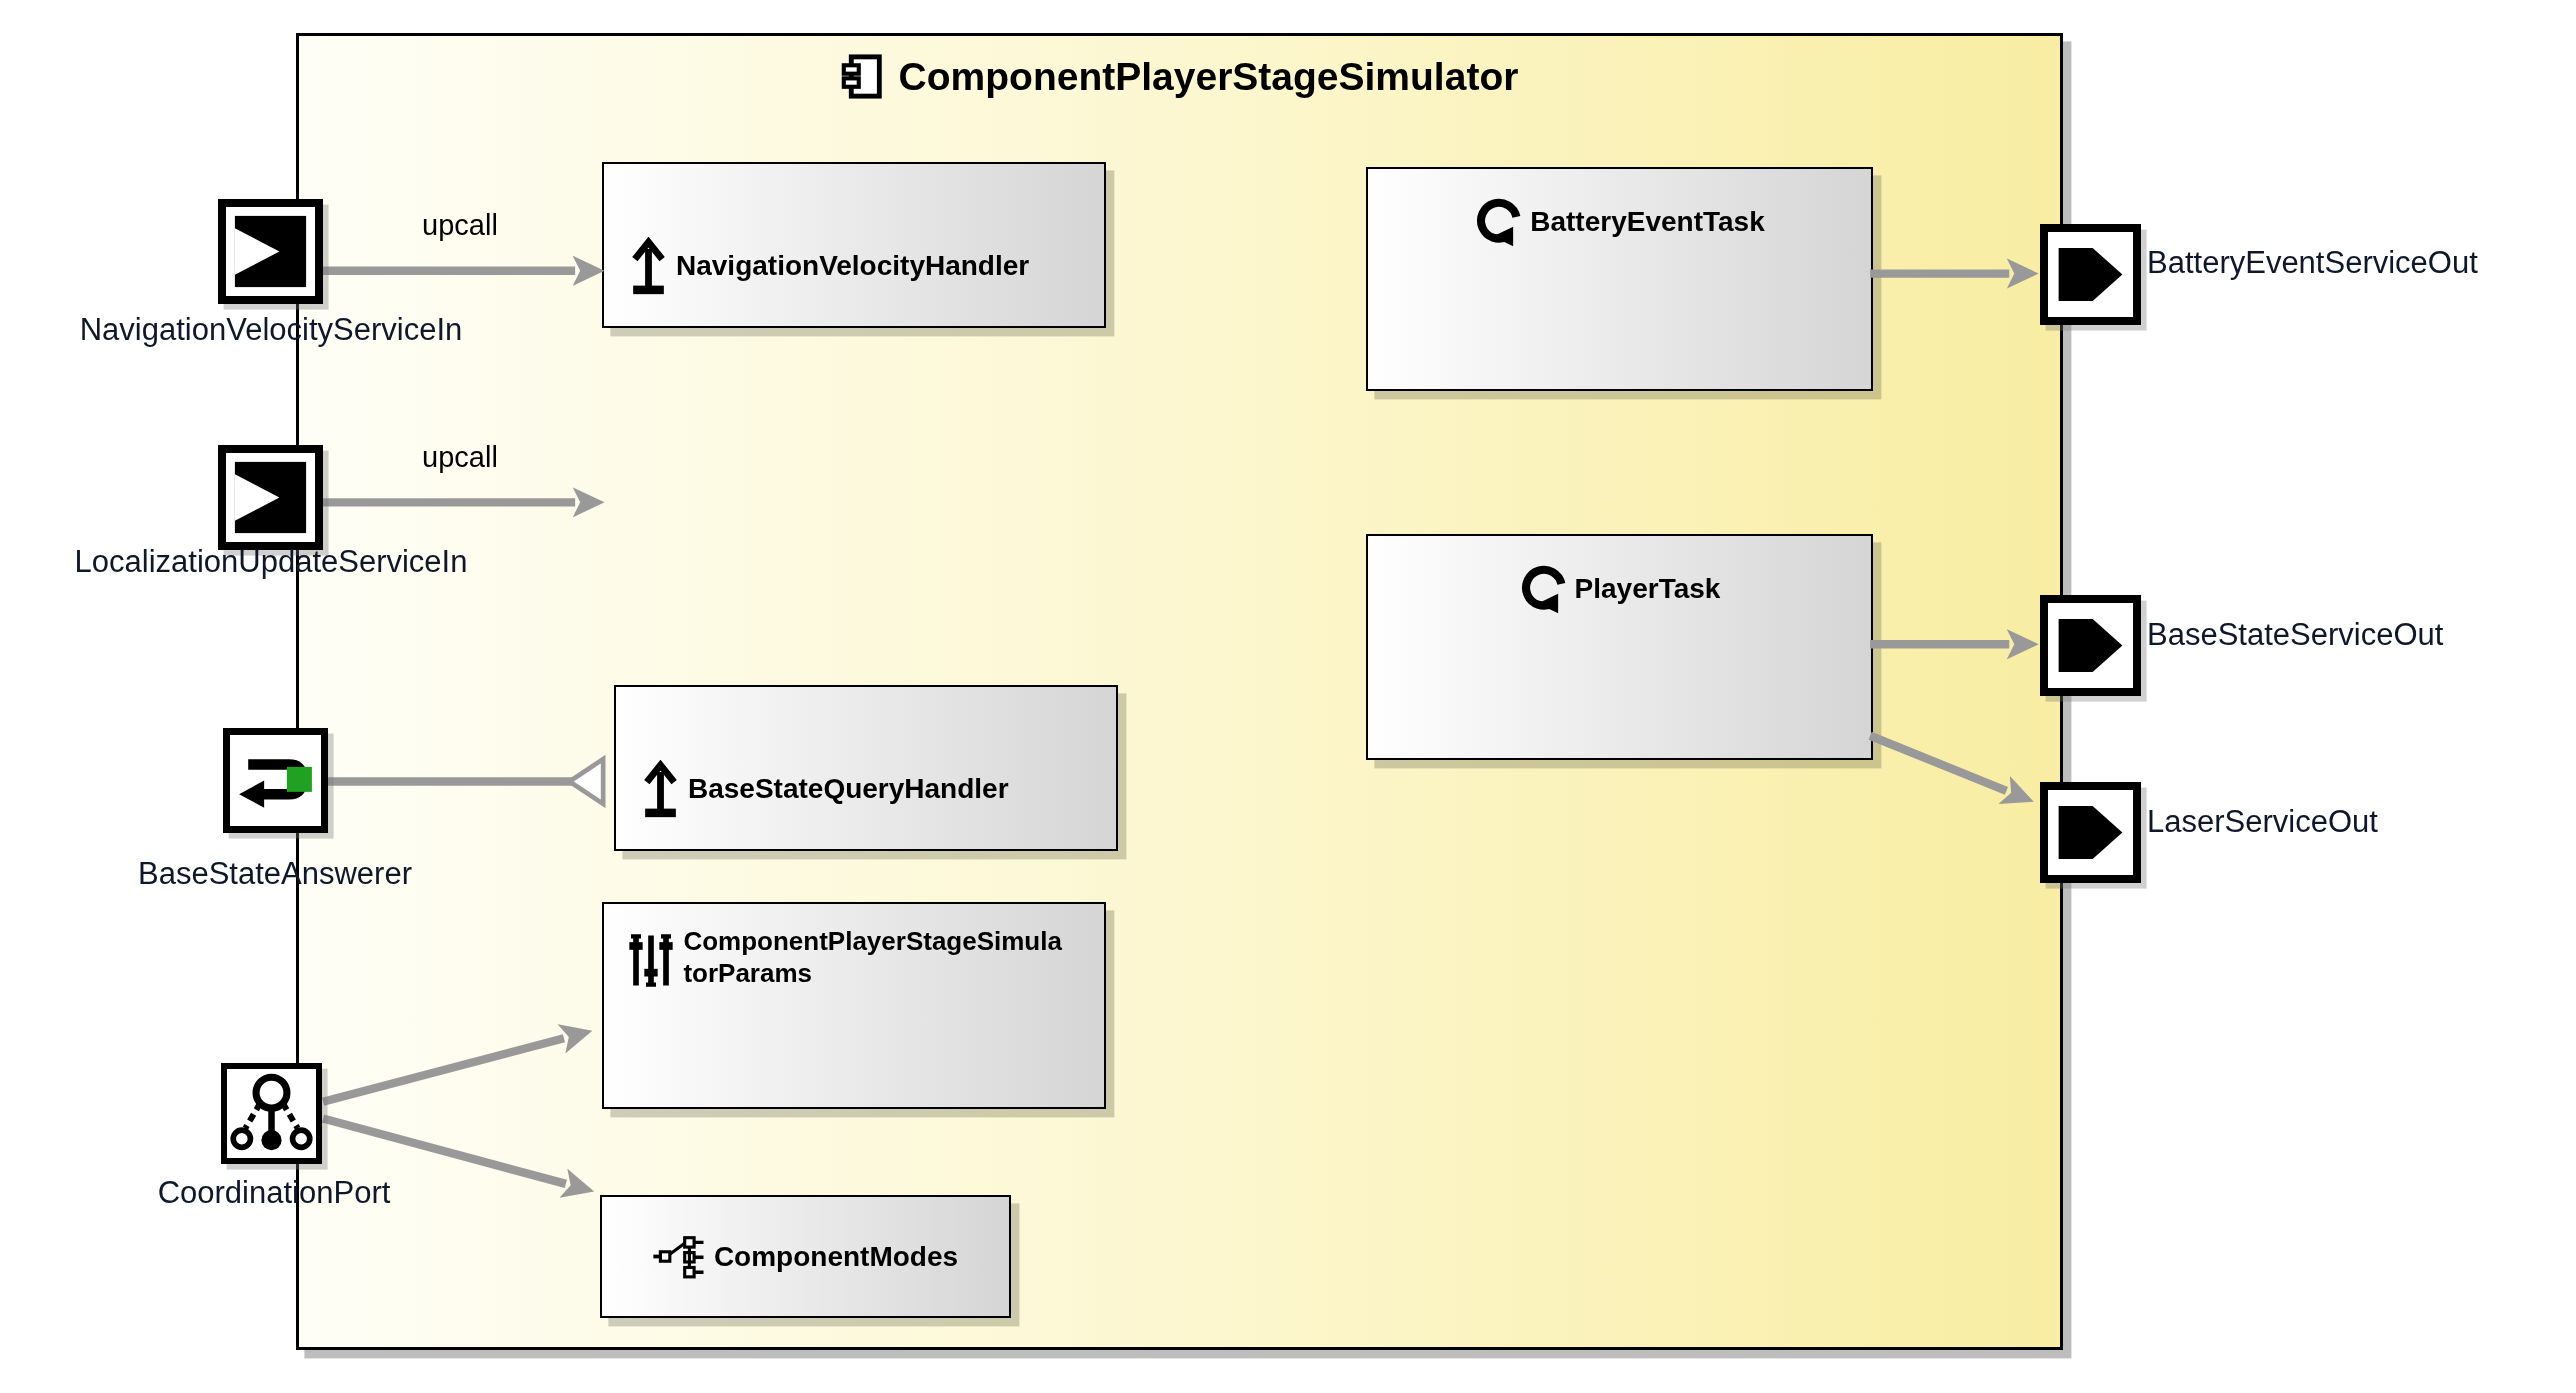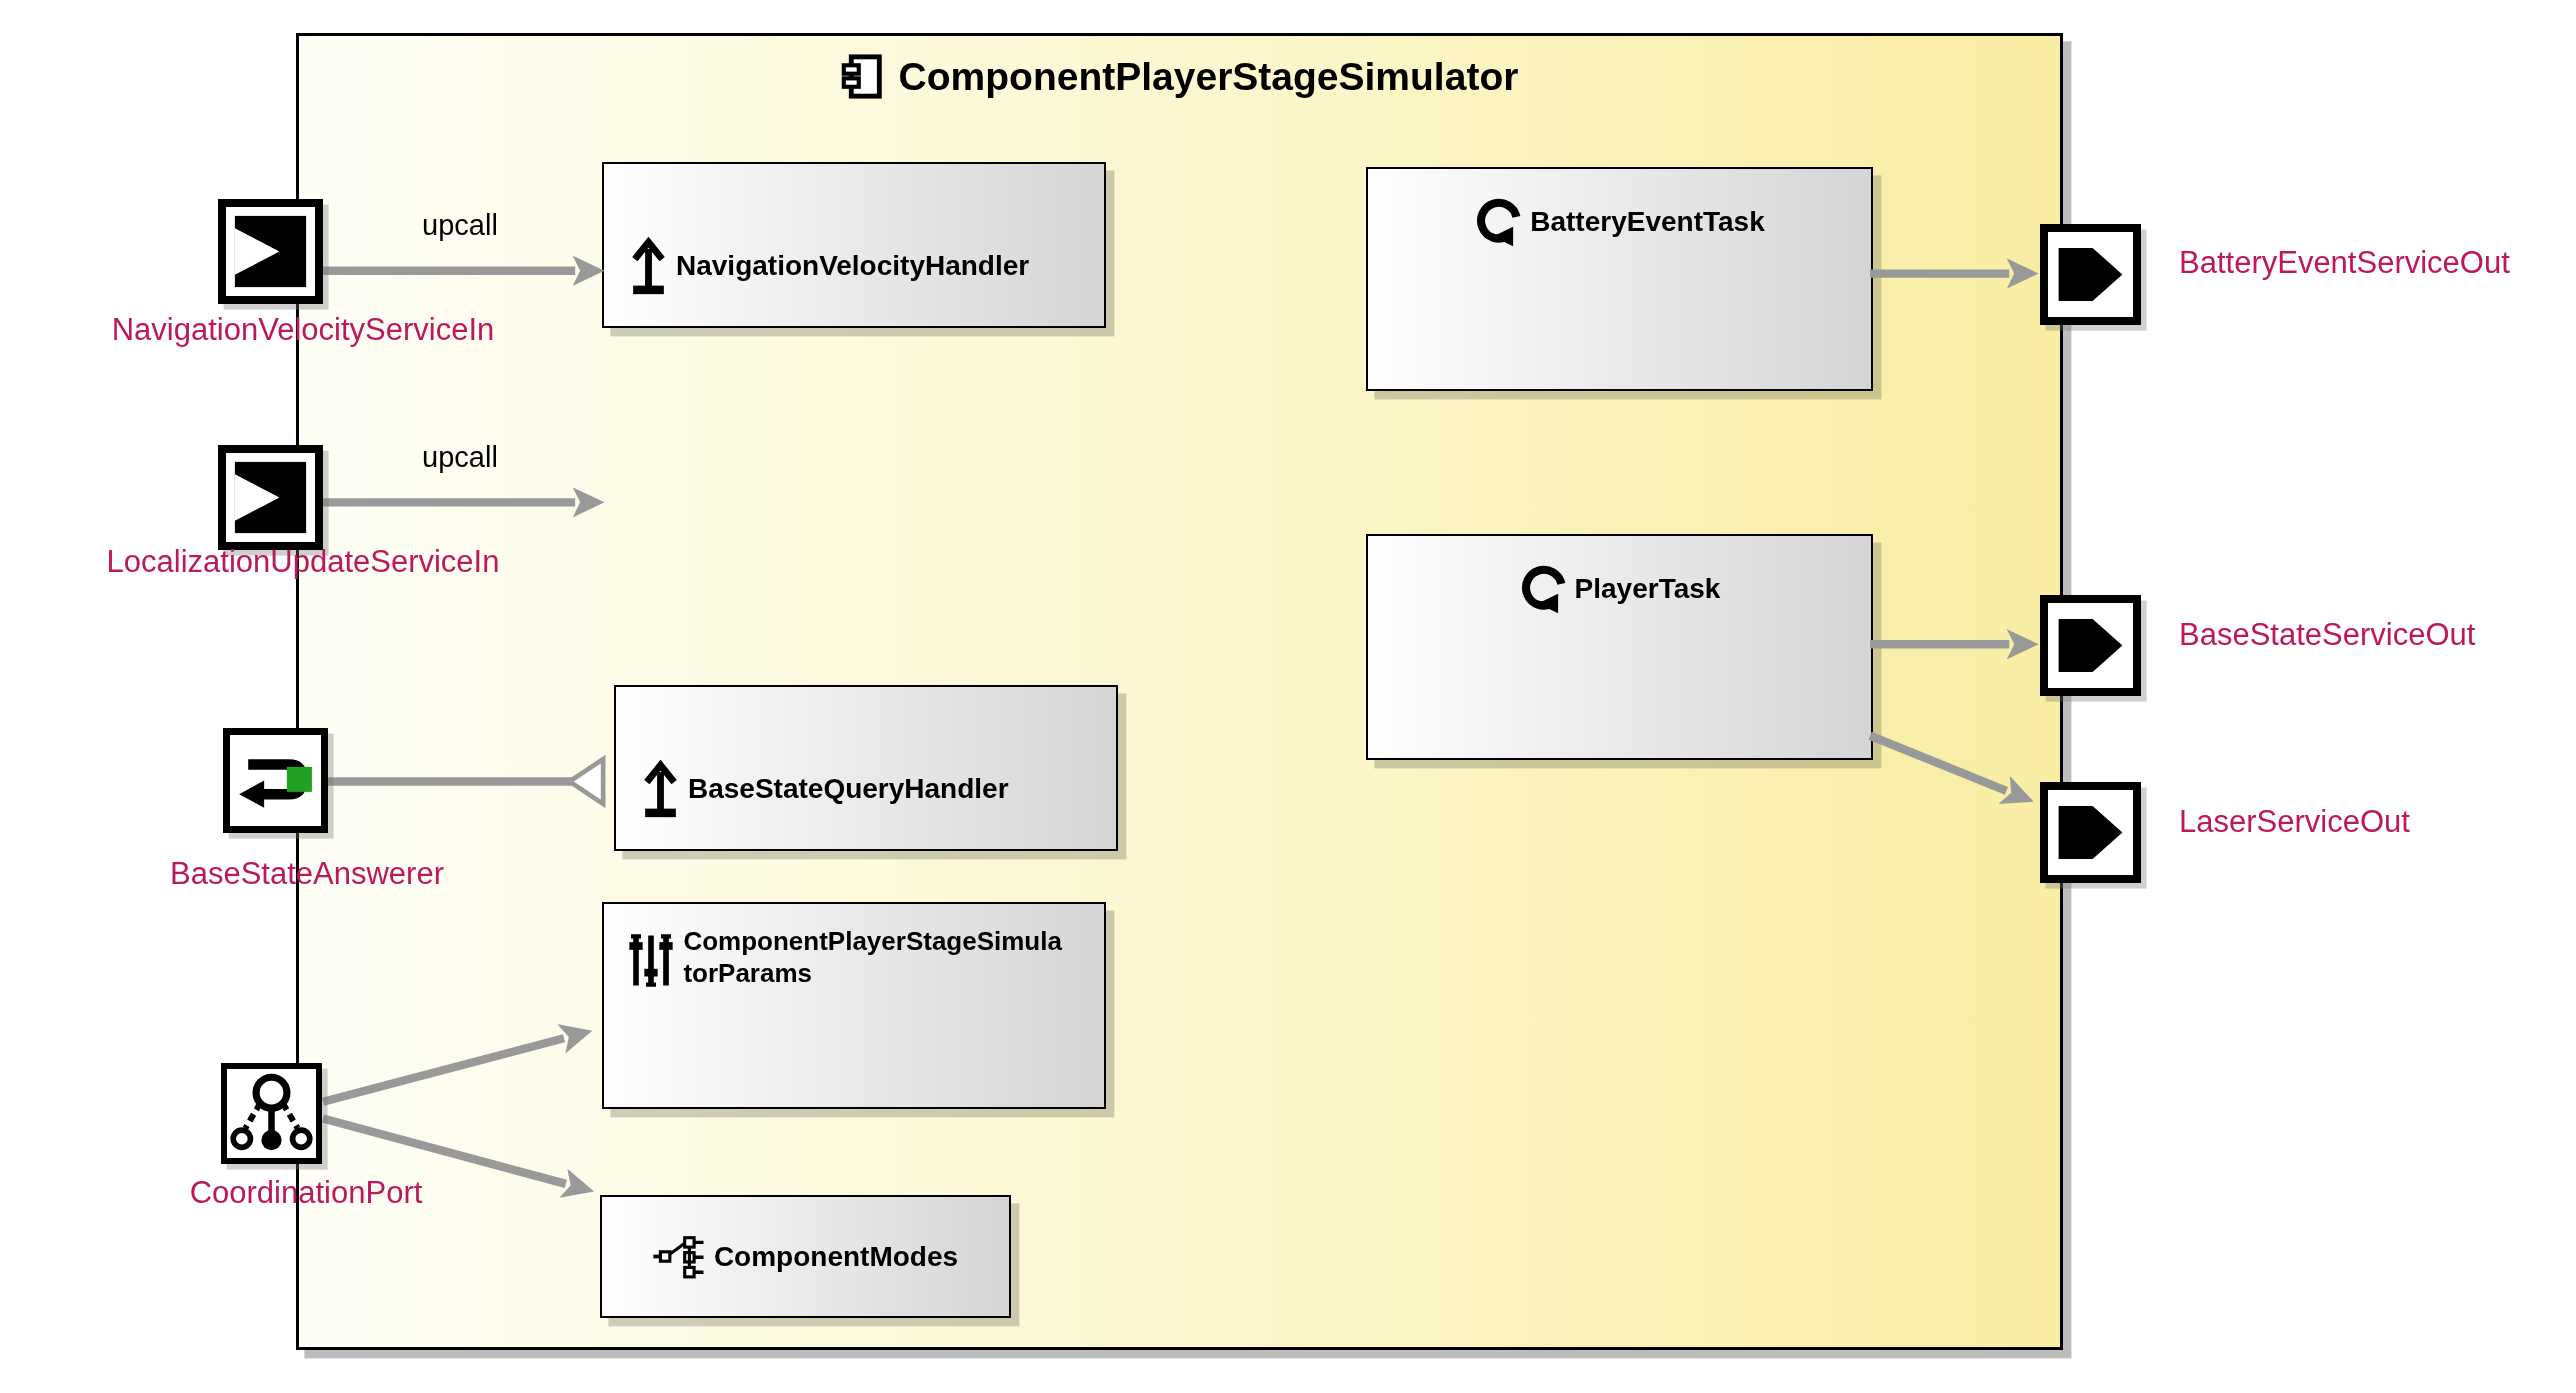--- a/index.html
+++ b/index.html
@@ -18,21 +18,21 @@
   .node-label{font-weight:bold;font-size:28px;color:#000;line-height:1.25;}
   .handler .row{margin:41px 0 0 24px;align-items:center;}
   .task .row{margin:26px auto 0 auto;align-self:flex-start;}
   .params .row{margin:20.5px 0 0 22.4px;align-items:flex-start;justify-content:flex-end;}
   .params .node-label{width:387px;font-size:26px;word-break:break-all;}
   .modes .row{margin:auto;}
   .overlay{position:absolute;left:0;top:0;width:2576px;height:1394px;pointer-events:none;}
   .port{position:absolute;background:#fff;border:8.4px solid #000;box-sizing:border-box;
         box-shadow:5.6px 5.6px 0 rgba(120,120,120,0.35);display:flex;align-items:center;justify-content:center;}
   .port svg{width:100%;height:100%;display:block;}
-  .port-label{position:absolute;font-size:31px;color:#be185d;white-space:nowrap;margin-left:32px;}
+  .port-label{position:absolute;font-size:31px;color:#0f172a;white-space:nowrap;}
   .port-label.center{transform:translateX(-50%);}
   .upcall{position:absolute;font-size:29px;color:#000;transform:translateX(-50%);}
   .icon{flex:0 0 auto;display:block;}
 </style>
 </head>
 <body>
 
 <div class="canvas">
 
   <div class="component">

